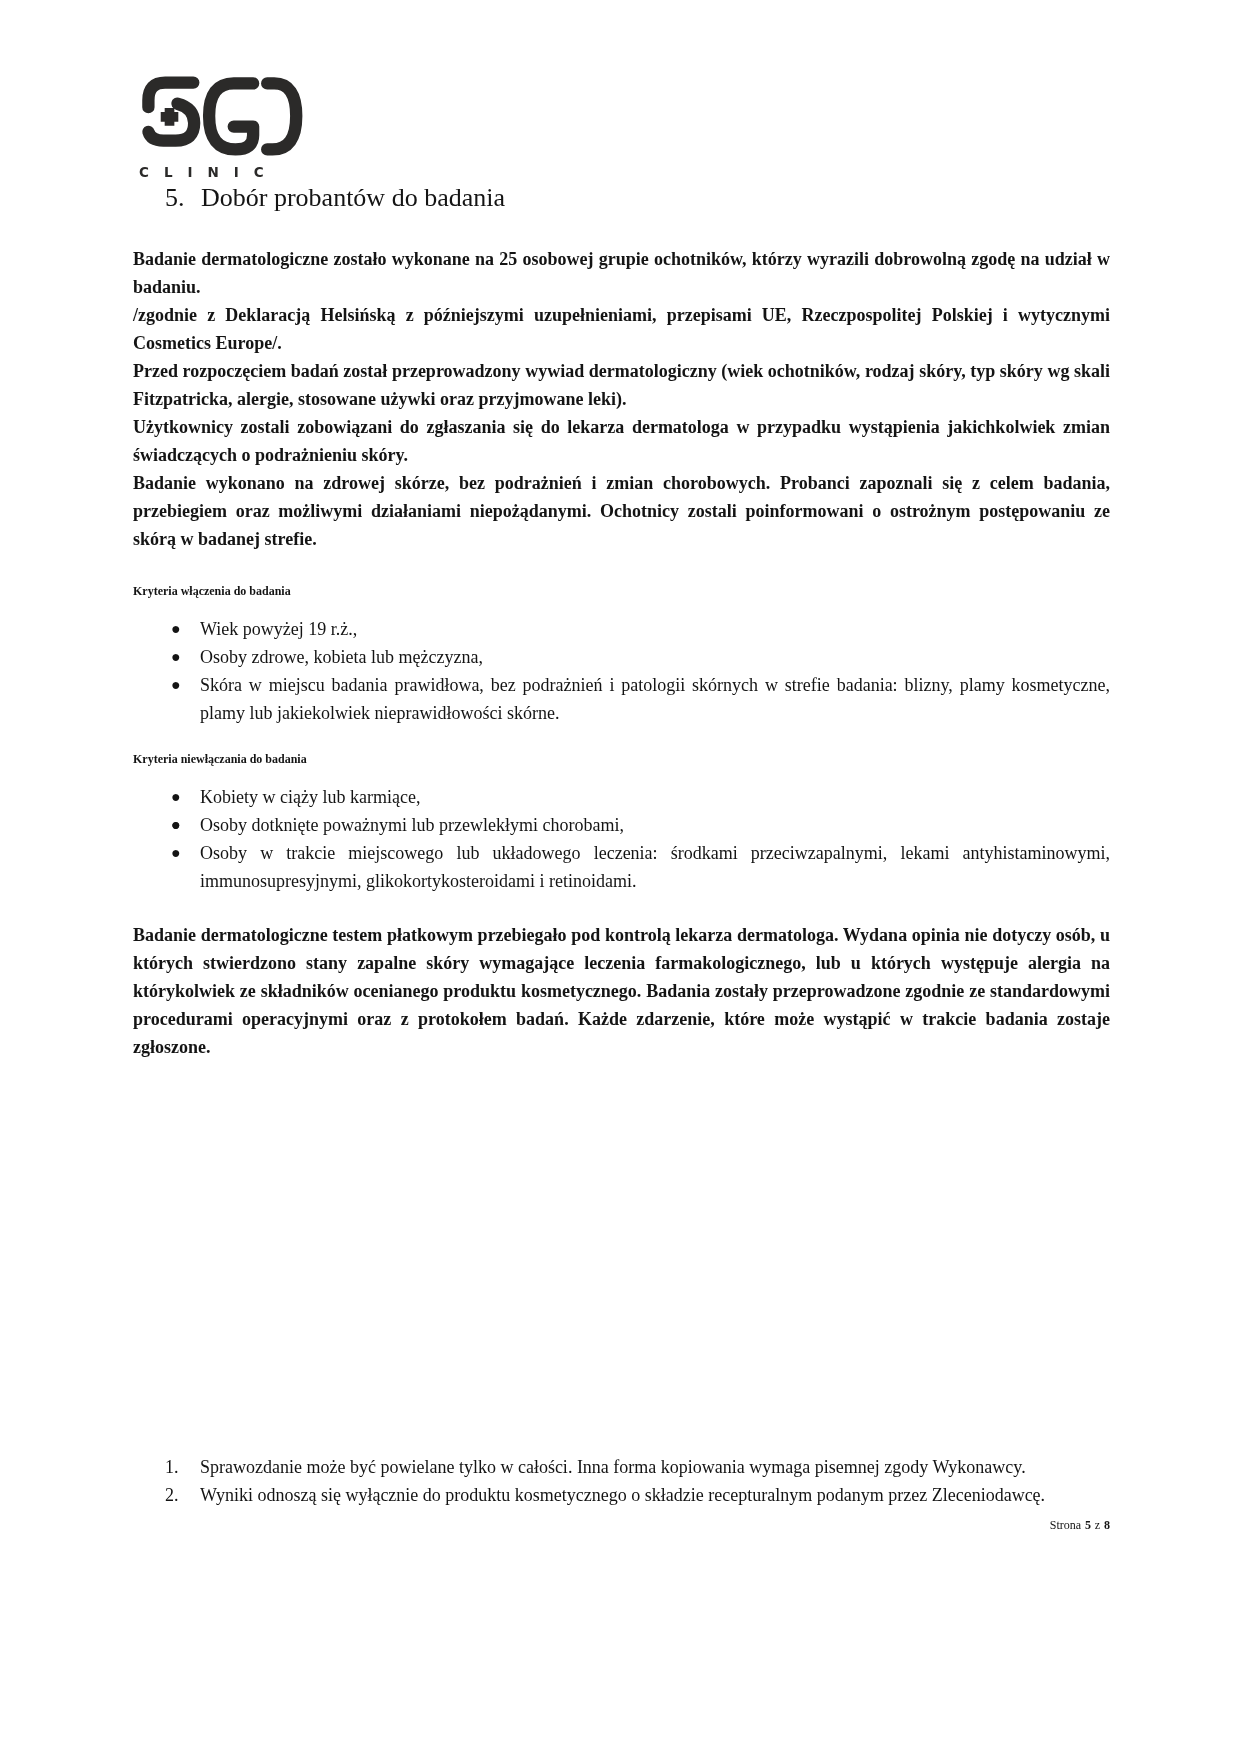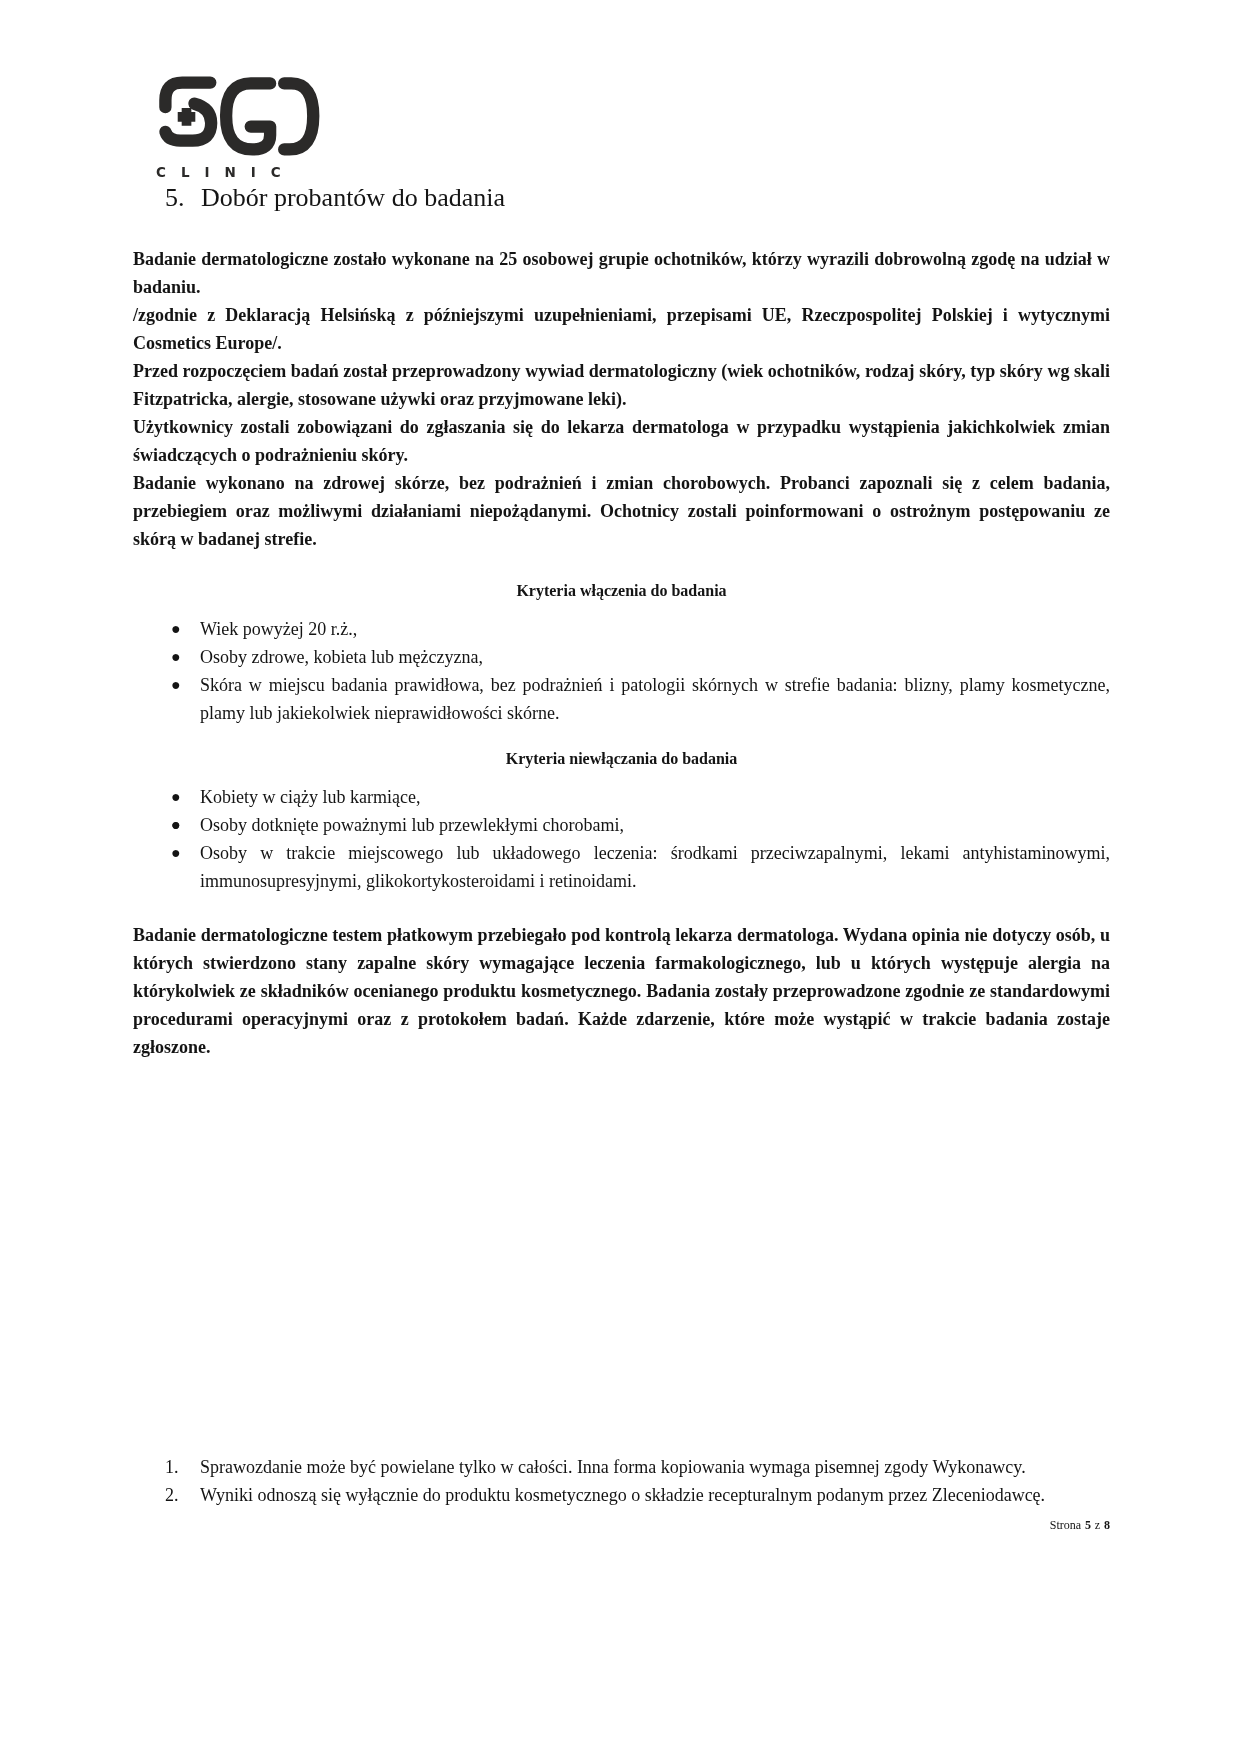--- a/index.html
+++ b/index.html
@@ -10,21 +10,21 @@
     position: relative;
     width: 1241px;
     height: 1755px;
     margin: 0 auto;
     background: #ffffff;
     color: #141414;
     overflow: hidden;
   }
 
   
-  .logo { position: absolute; left: 150px; top: 72px; width: 190px; }
+  .logo { position: absolute; left: 133px; top: 72px; width: 190px; }
   .logo svg { display: block; }
   .logo-sub {
     margin-top: 4px;
     margin-left: 6px;
     font-family: "DejaVu Sans", sans-serif;
     font-weight: bold;
     font-size: 13.5px;
     letter-spacing: 15px;
     color: #2b2a29;
     white-space: nowrap;
@@ -49,25 +49,24 @@
     font-size: 26px;
     line-height: 30px;
     margin: 0 0 32px 32px;
   }
   h1.heading .h-num { display: inline-block; width: 36px; }
 
   p.para { text-align: justify; font-weight: bold; }
   p.closing { margin-top: 26px; }
 
   h2.subhead {
-    font-size: 16px;
+    font-size: 12px;
     line-height: 28px;
     font-weight: bold;
     margin: 24px 0 10px 0;
-    text-align: center;
   }
   h2.subhead.second { margin-top: 18px; }
 
   ul.bullets { list-style: none; }
   ul.bullets li {
     position: relative;
     padding-left: 67px;
     text-align: justify;
   }
   ul.bullets .bullet-dot {
@@ -121,21 +120,21 @@
     <p class="para">Badanie dermatologiczne zostało wykonane na 25 osobowej grupie ochotników, którzy wyrazili dobrowolną zgodę na udział w badaniu.</p>
     <p class="para">/zgodnie z Deklaracją Helsińską z późniejszymi uzupełnieniami, przepisami UE, Rzeczpospolitej Polskiej i wytycznymi Cosmetics Europe/.</p>
     <p class="para">Przed rozpoczęciem badań został przeprowadzony wywiad dermatologiczny (wiek ochotników, rodzaj skóry, typ skóry wg skali Fitzpatricka, alergie, stosowane używki oraz przyjmowane leki).</p>
     <p class="para">Użytkownicy zostali zobowiązani do zgłaszania się do lekarza dermatologa w przypadku wystąpienia jakichkolwiek zmian świadczących o podrażnieniu skóry.</p>
     <p class="para">Badanie wykonano na zdrowej skórze, bez podrażnień i zmian chorobowych. Probanci zapoznali się z celem badania, przebiegiem oraz możliwymi działaniami niepożądanymi. Ochotnicy zostali poinformowani o ostrożnym postępowaniu ze skórą w badanej strefie.</p>
 
     <h2 class="subhead">Kryteria włączenia do badania</h2>
     <ul class="bullets">
       <li>
         <span class="bullet-dot">●</span>
-        <span>Wiek powyżej 20 r.ż.,</span>
+        <span>Wiek powyżej 19 r.ż.,</span>
       </li>
       <li>
         <span class="bullet-dot">●</span>
         <span>Osoby zdrowe, kobieta lub mężczyzna,</span>
       </li>
       <li>
         <span class="bullet-dot">●</span>
         <span>Skóra w miejscu badania prawidłowa, bez podrażnień i patologii skórnych w strefie badania: blizny, plamy kosmetyczne, plamy lub jakiekolwiek nieprawidłowości skórne.</span>
       </li>
     </ul>

